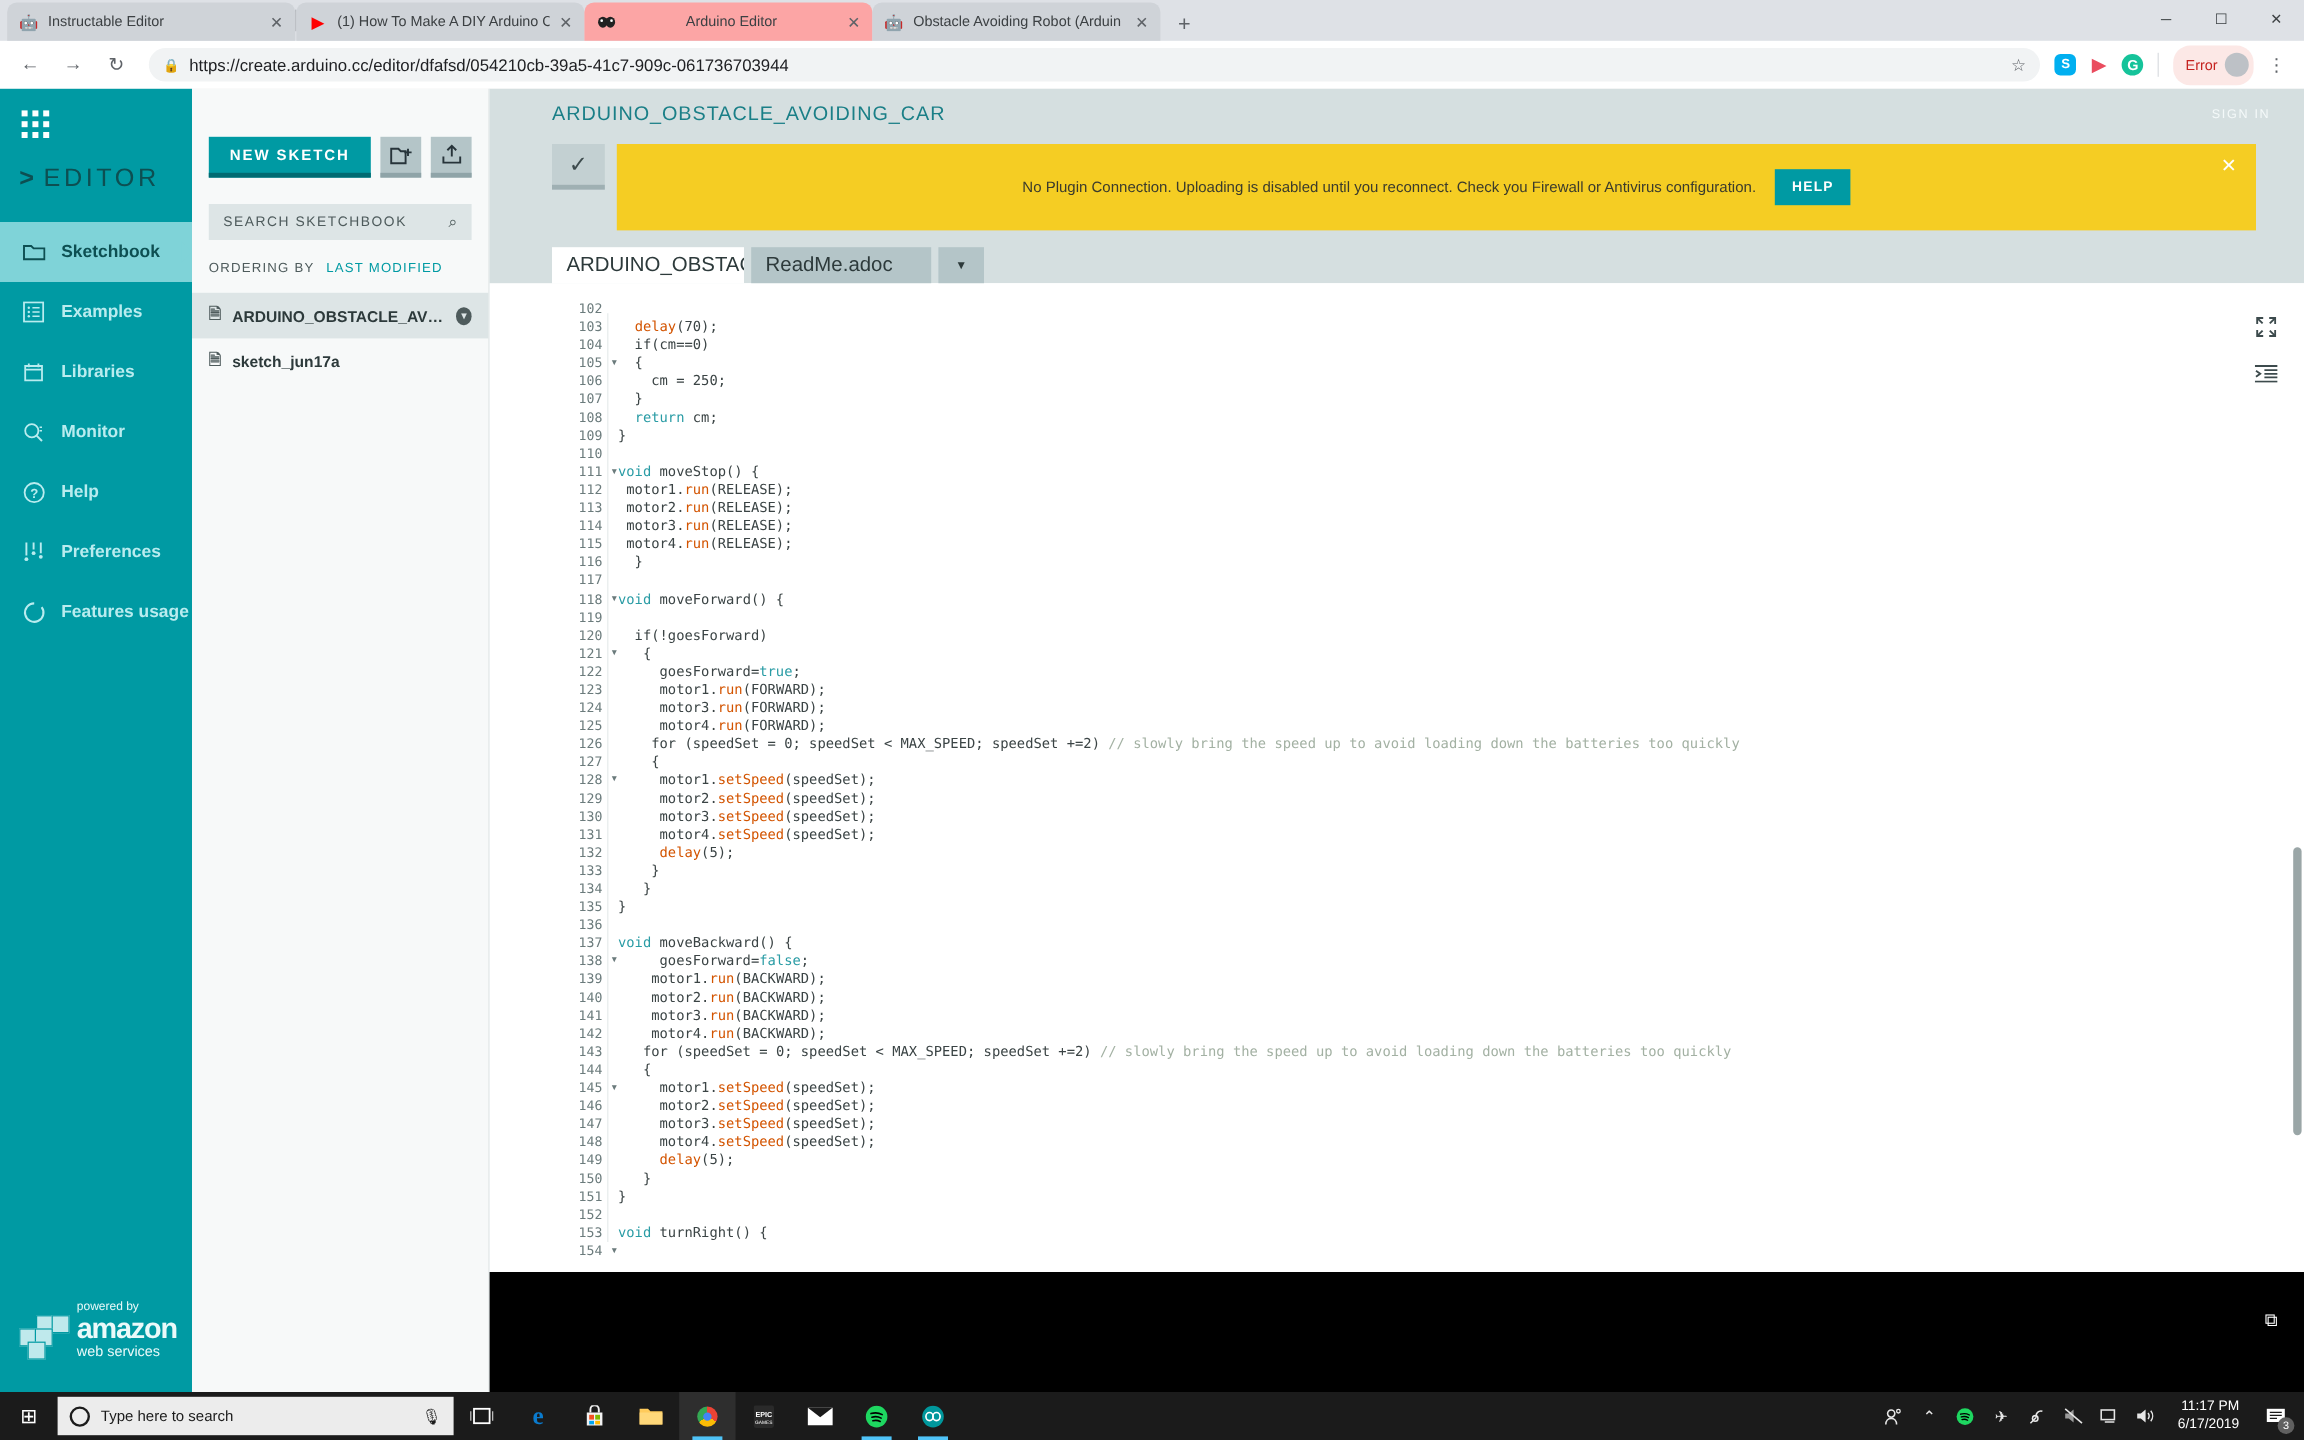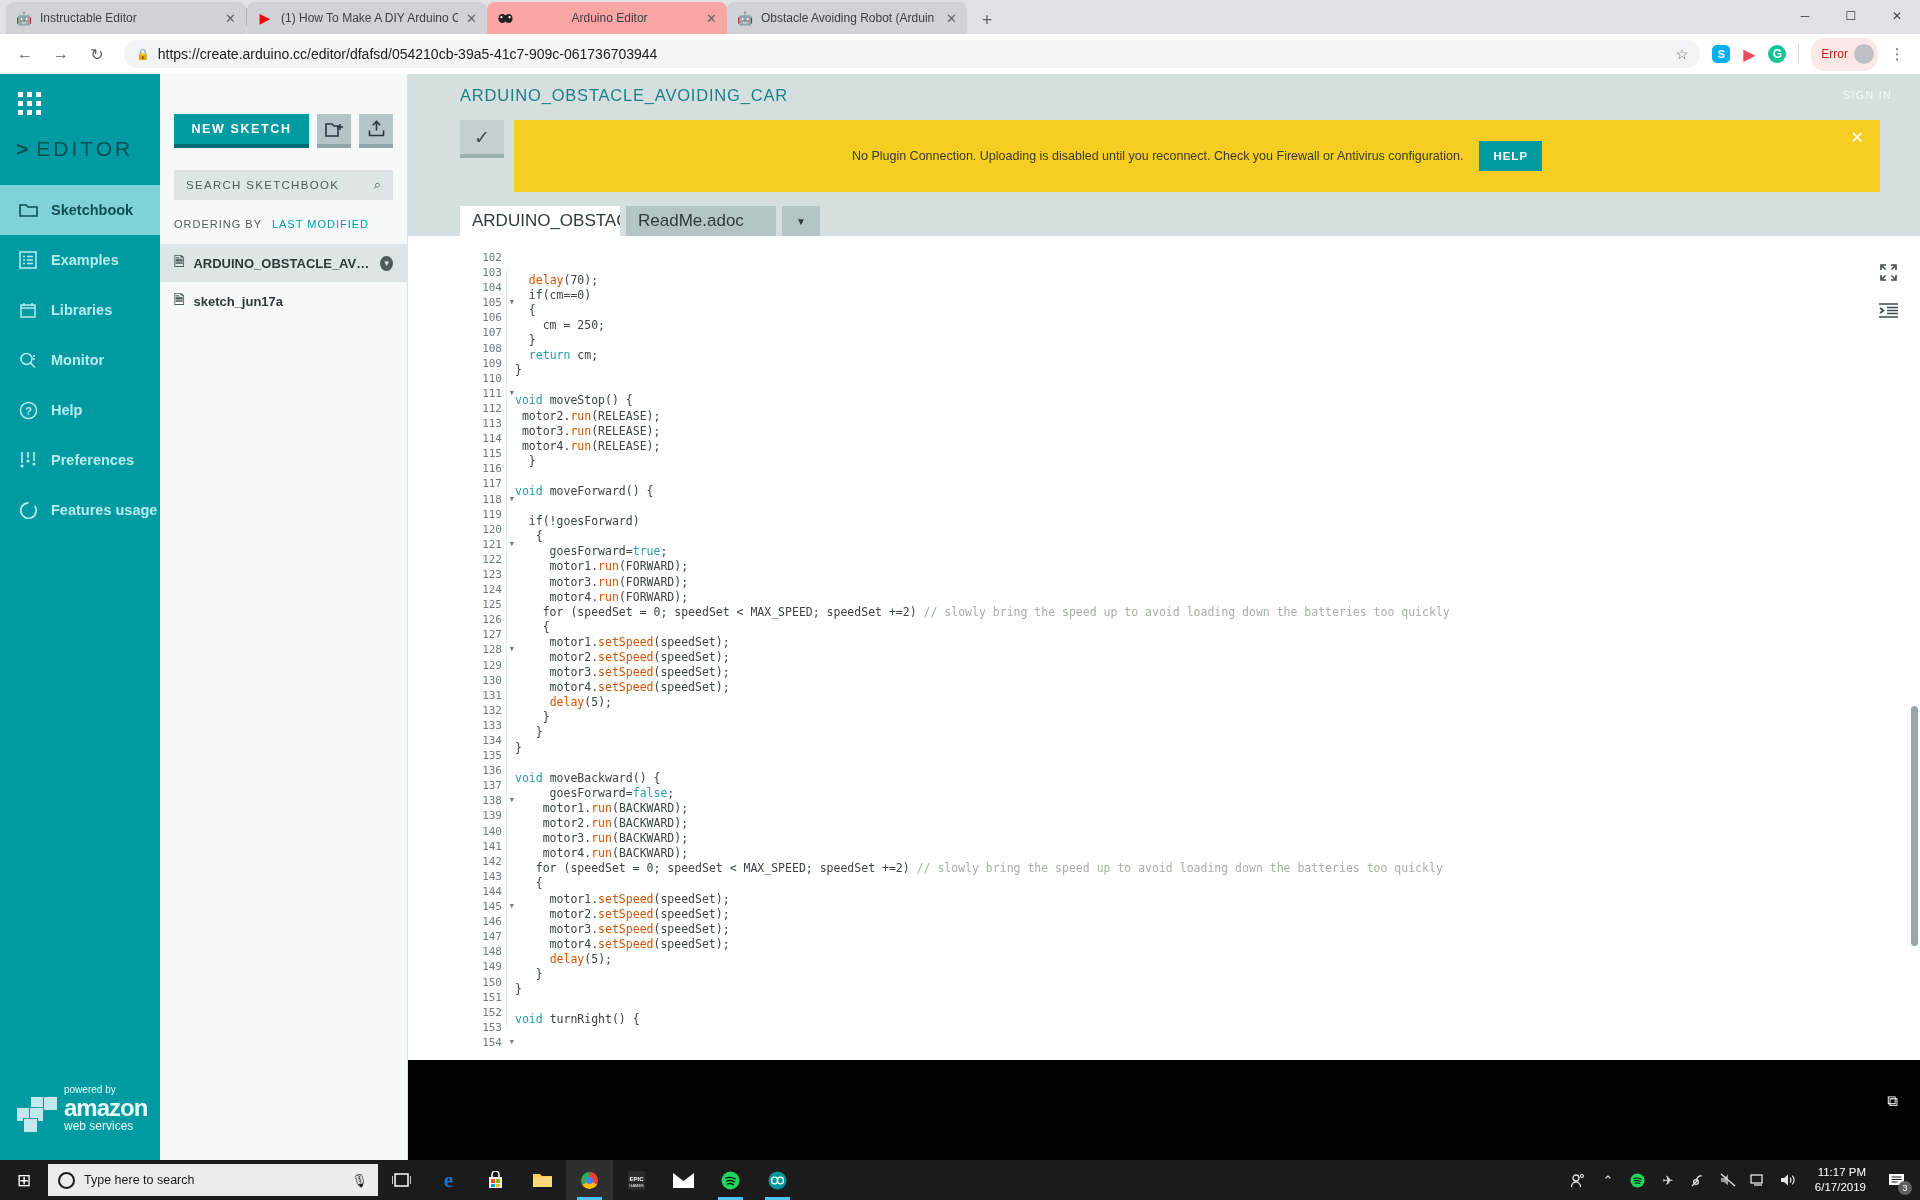--- a/index.html
+++ b/index.html
@@ -474,20 +474,21 @@
           <div class="codecol" id="codecol">
               <div class="cline"><span>  </span><span class="fn">delay</span><span>(70);</span></div>
               <div class="cline"><span>  if(cm==0)</span></div>
               <div class="cline"><span>  {</span></div>
               <div class="cline"><span>    cm = </span><span class="num">250</span><span>;</span></div>
               <div class="cline"><span>  }</span></div>
               <div class="cline"><span>  </span><span class="kw">return</span><span> cm;</span></div>
               <div class="cline"><span>}</span></div>
               <div class="cline"><span></span></div>
               <div class="cline"><span class="kw">void</span><span> moveStop() {</span></div>
+              <div class="cline"><span> motor1.</span><span class="fn">run</span><span>(RELEASE);</span></div>
               <div class="cline"><span> motor2.</span><span class="fn">run</span><span>(RELEASE);</span></div>
               <div class="cline"><span> motor3.</span><span class="fn">run</span><span>(RELEASE);</span></div>
               <div class="cline"><span> motor4.</span><span class="fn">run</span><span>(RELEASE);</span></div>
               <div class="cline"><span>  }</span></div>
               <div class="cline"><span></span></div>
               <div class="cline"><span class="kw">void</span><span> moveForward() {</span></div>
               <div class="cline"><span></span></div>
               <div class="cline"><span>  if(!goesForward)</span></div>
               <div class="cline"><span>   {</span></div>
               <div class="cline"><span>     goesForward=</span><span class="lit">true</span><span>;</span></div>

